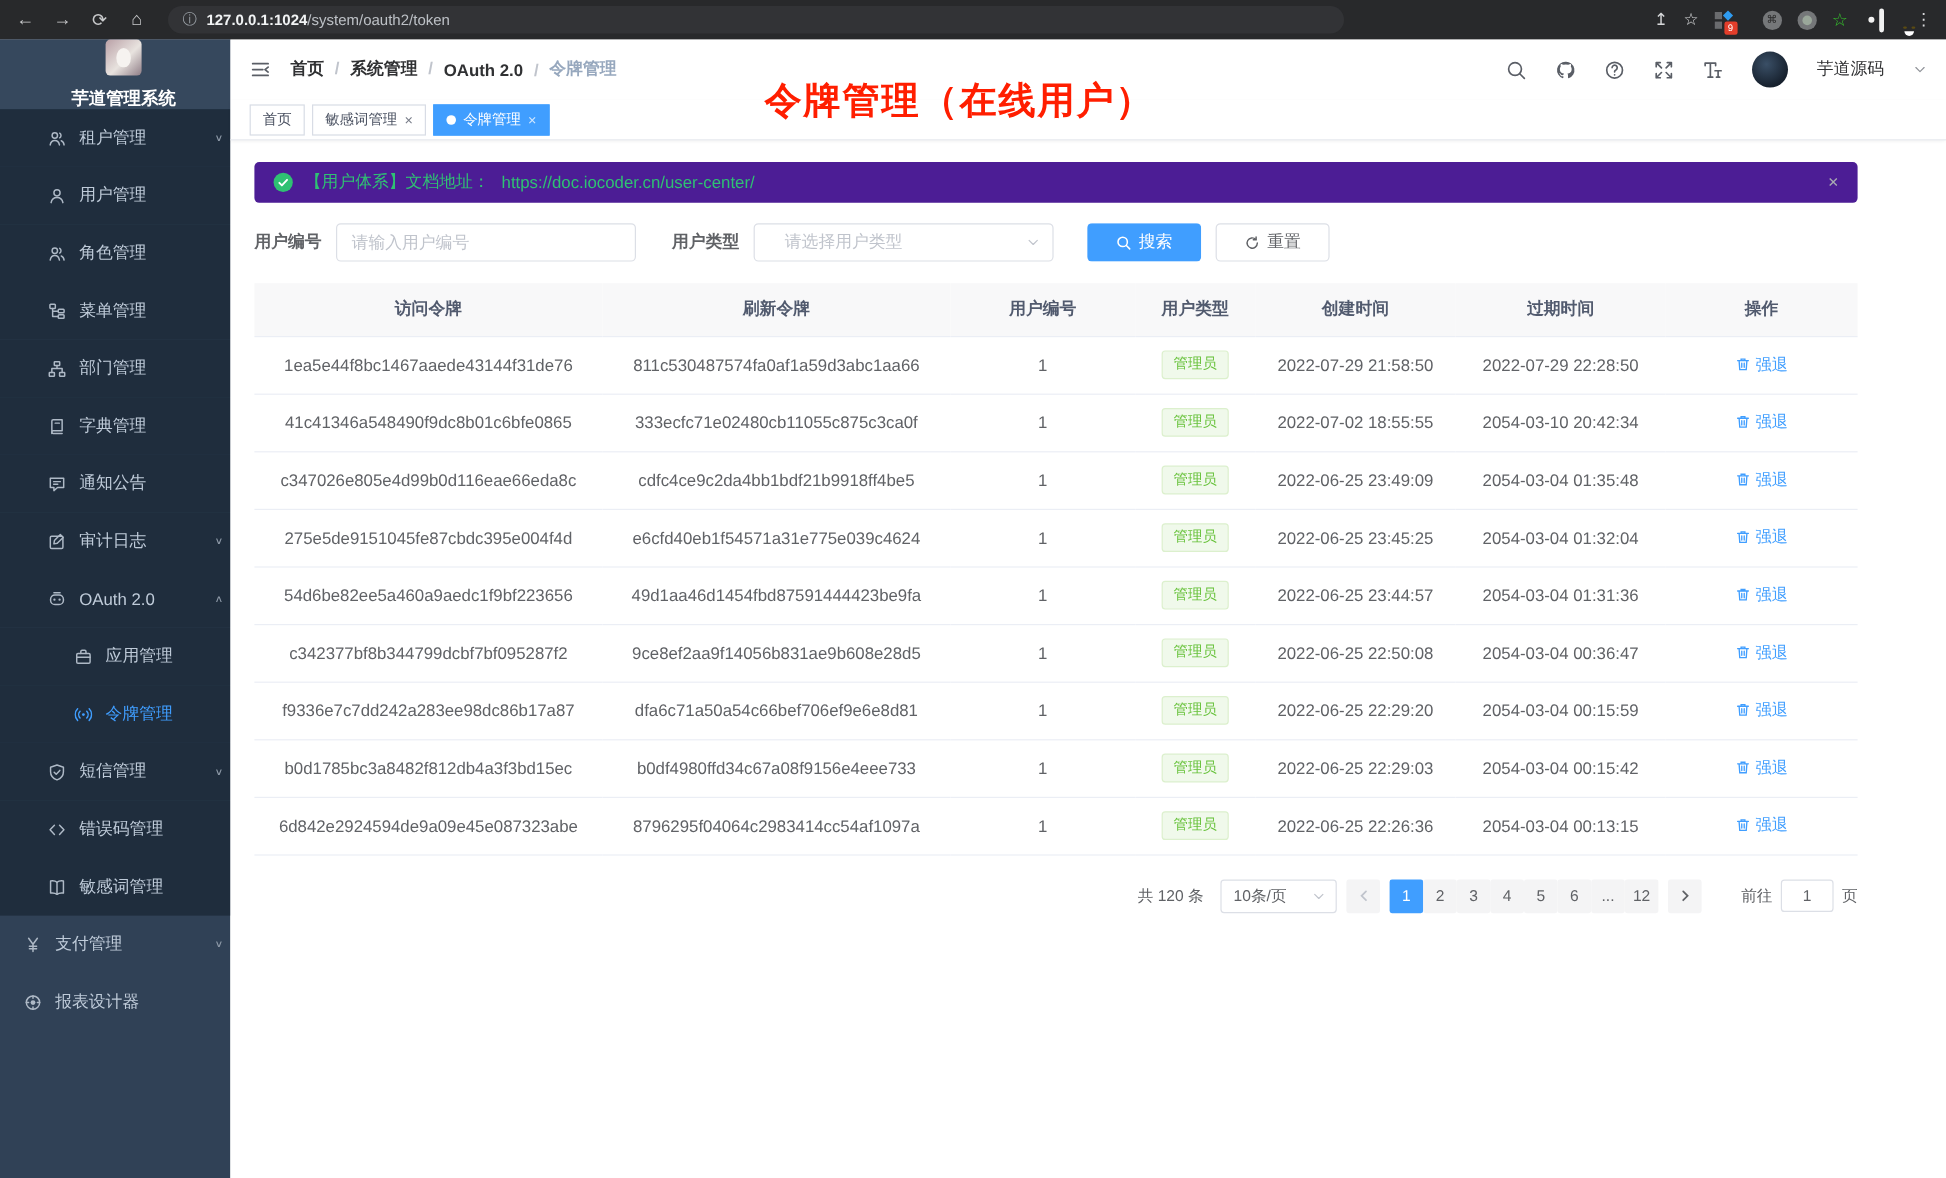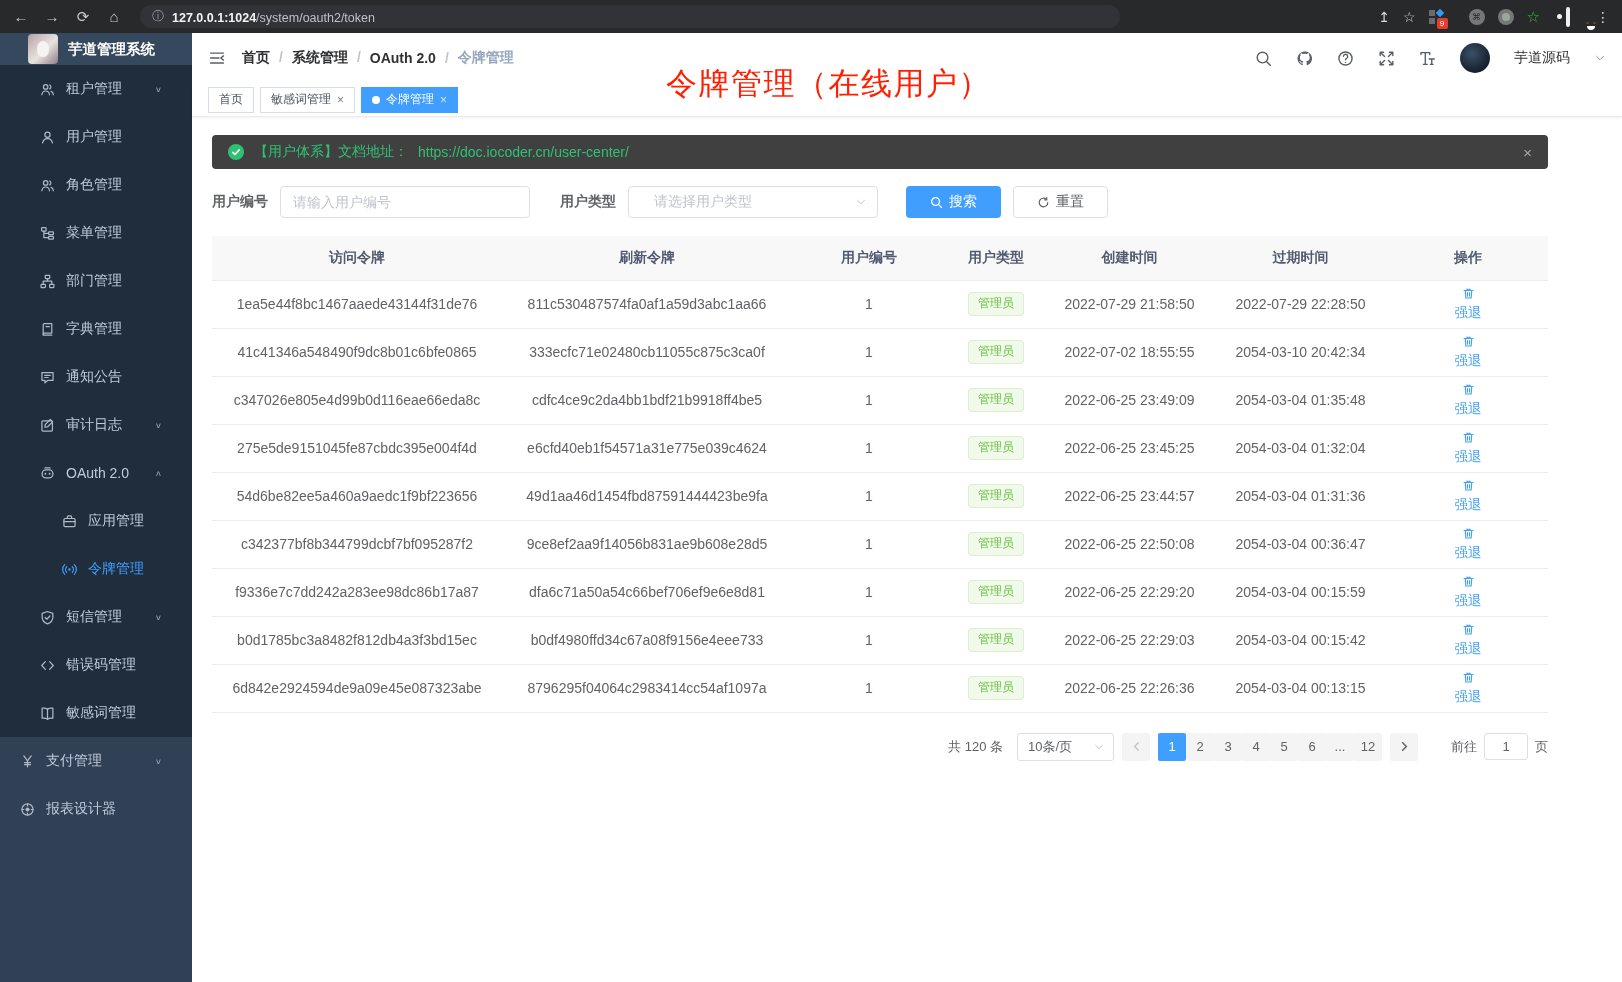--- a/index.html
+++ b/index.html
@@ -28,26 +28,26 @@
   .star-green { color:#35c02c; font-size:15px; }
   .puzzle { width:13px; height:13px; background:#f1f1f1; border-radius:3px; position:relative; }
   .puzzle::after { content:""; position:absolute; left:4px; top:-3px; width:5px; height:5px; border-radius:50%; background:#f1f1f1; }
   .panel { width:13px; height:13px; border:2px solid #f1f1f1; border-radius:2px; }
   .emoji { width:16px; height:16px; border-radius:50%; background:#f5ce42; position:relative; }
   .emoji::before { content:""; position:absolute; left:3px; top:5px; width:2.5px; height:2.5px; border-radius:50%; background:#5b4b12; box-shadow:7px 0 0 #5b4b12; }
   .emoji::after { content:""; position:absolute; left:4px; top:9px; width:8px; height:4px; border-radius:0 0 8px 8px; background:#fff; }
 
   
   .sidebar { position:absolute; left:0; top:33px; bottom:0; width:192px; background:#304156; }
-  .side-header { height:32px; background:#36485d; display:flex; align-items:center; gap:10px; padding:0 14px 0 28px; }
+  .side-header { height:58px; background:#36485d; display:flex; align-items:center; gap:10px; padding:0 14px 0 28px;flex-direction:column; }
   .logo-img { width:30px; height:30px; border-radius:4px; background:linear-gradient(135deg,#b9a0a6 0%,#e8e3df 55%,#8f7d86 100%); position:relative; flex:none; }
   .logo-img::after { content:""; position:absolute; left:9px; top:7px; width:12px; height:16px; border-radius:50% 50% 45% 45%; background:#f6f3f0; }
   .side-title { color:#fff; font-size:14.5px; font-weight:700; white-space:nowrap; }
   .menu { padding-top:0; }
-  .menu-item { height:48px; display:flex; align-items:center; gap:11px; padding-left:40px; padding-right:30px; font-size:14px; color:#bfcbd9; background:#1f2d3d; cursor:pointer; }
+  .menu-item { height:48px; display:flex; align-items:center; gap:11px; padding-left:40px; padding-right:6px; font-size:14px; color:#bfcbd9; background:#1f2d3d; cursor:pointer; }
   .menu-item .mi { width:15px; height:15px; color:#aeb9c6; flex:none; }
   .menu-item.ind2 { padding-left:62px; }
   .menu-item.light { background:transparent; padding-left:20px; }
   .menu-item.active { color:#409eff; }
   .menu-item.active .mi { color:#409eff; }
   .chev { margin-left:auto; color:#8e9aa8; font-size:10px; transform:scaleY(.8); }
 
   
   .main { position:absolute; left:192px; top:33px; right:0; bottom:0; background:#fff; }
   .navbar { height:50px; display:flex; align-items:center; padding:0 16px; }
@@ -66,21 +66,21 @@
   .tab { height:26px; display:inline-flex; align-items:center; gap:6px; padding:0 10px; border:1px solid #d8dce5; background:#fff; color:#495060; font-size:12px; cursor:pointer; }
   .tab-dot { display:none; width:8px; height:8px; border-radius:50%; background:#fff; }
   .tab.active { background:#409eff; border-color:#409eff; color:#fff; }
   .tab.active .tab-dot { display:inline-block; }
   .tab-close { display:none; font-size:12px; opacity:.75; cursor:pointer; }
   .tab.closable .tab-close { display:inline; }
 
   .content { padding:18px 20px 0 20px; }
   .content-inner { width:1336px; }
 
-  .alert { height:34px; background:#404040; border-radius:4px; display:flex; align-items:center; gap:10px; padding:0 16px; font-size:14px; color:#2fc173; }
+  .alert { height:34px; background:#4c1d95; border-radius:4px; display:flex; align-items:center; gap:10px; padding:0 16px; font-size:14px; color:#2fc173; }
   .alert-check { width:16px; height:16px; border-radius:50%; background:#2fc173; color:#fff; display:flex; align-items:center; justify-content:center; flex:none; }
   .alert-check svg { width:10px; height:10px; }
   .alert-link { color:#2fc173; text-decoration:none; cursor:pointer; }
   .alert-close { margin-left:auto; color:#a8abb2; font-size:15px; cursor:pointer; }
 
   .filters { display:flex; align-items:center; margin:17px 0 18px; font-size:14px; }
   .f-label { font-weight:700; color:#606266; margin-right:12px; white-space:nowrap; }
   .f-input { width:250px; height:32px; border:1px solid #dcdfe6; border-radius:4px; padding:0 12px; font-size:14px; color:#606266; font-family:inherit; }
   .f-input::placeholder { color:#c0c4cc; }
   .f-gap { width:30px; }
@@ -88,35 +88,35 @@
   .sel-caret { width:12px; height:12px; color:#c0c4cc; }
   .btn { height:32px; border-radius:4px; display:inline-flex; align-items:center; gap:6px; padding:0 23px; font-size:14px; cursor:pointer; border:1px solid transparent; }
   .btn svg { width:13px; height:13px; }
   .btn-primary { background:#409eff; color:#fff; margin-left:28px; }
   .btn-plain { background:#fff; color:#606266; border-color:#dcdfe6; margin-left:12px; }
 
   table { width:100%; border-collapse:collapse; font-size:14px; table-layout:fixed; }
   thead th { height:44px; background:#f8f8f9; color:#515a6e; font-weight:700; text-align:center; border-bottom:1px solid #ebeef5; }
   tbody td { height:48px; text-align:center; color:#606266; border-bottom:1px solid #ebeef5; overflow:hidden; white-space:nowrap; }
   .tag-success { display:inline-block; padding:3px 9px; font-size:12px; color:#67c23a; background:#f0f9eb; border:1px solid #dcf0cd; border-radius:3px; line-height:1.3; }
-  .link-danger { color:#409eff; display:inline-flex; align-items:center; gap:4px; cursor:pointer; font-size:13.5px;flex-direction:column; }
+  .link-danger { color:#409eff; display:inline-flex; align-items:center; gap:4px; cursor:pointer; font-size:13.5px; }
   .link-danger svg { width:13px; height:13px; }
 
   .pagination { display:flex; align-items:center; justify-content:flex-end; gap:8px; margin:20px 0 26px; font-size:13px; color:#606266; }
   .pg-total { margin-right:6px; }
   .pg-size { width:97px; height:28px; border:1px solid #dcdfe6; border-radius:3px; display:flex; align-items:center; justify-content:space-between; padding:0 8px 0 10px; cursor:pointer; color:#606266; }
   .pg-btn { min-width:28px; height:28px; padding:0 4px; border:none; border-radius:2px; background:#f4f4f5; color:#606266; font-size:13px; display:inline-flex; align-items:center; justify-content:center; cursor:pointer; font-family:inherit; }
   .pg-btn.active { background:#409eff; color:#fff; }
   .pg-arrow { color:#c0c4cc; }
   .pg-arrow svg, .pg-next svg { width:11px; height:11px; }
   .pg-next { color:#606266; }
   .pg-goto { display:flex; align-items:center; gap:7px; margin-left:25px; }
   .pg-goto input { width:44px; height:27px; border:1px solid #dcdfe6; border-radius:3px; text-align:center; font-size:13px; color:#606266; font-family:inherit; }
 
-  .annotation { position:absolute; left:666px; top:63px; font-size:31px; font-weight:400; color:#ff1e00; letter-spacing:1.5px; z-index:20; white-space:nowrap; }
+  .annotation { position:absolute; left:637px; top:63px; font-size:31px; font-weight:700; color:#ff1e00; letter-spacing:1.5px; z-index:20; white-space:nowrap; }
 </style>
 </head>
 <body>
 
 <div class="browser-bar">
   <span class="bnav">←</span>
   <span class="bnav">→</span>
   <span class="bnav">⟳</span>
   <span class="bnav">⌂</span>
   <div class="url-pill">

